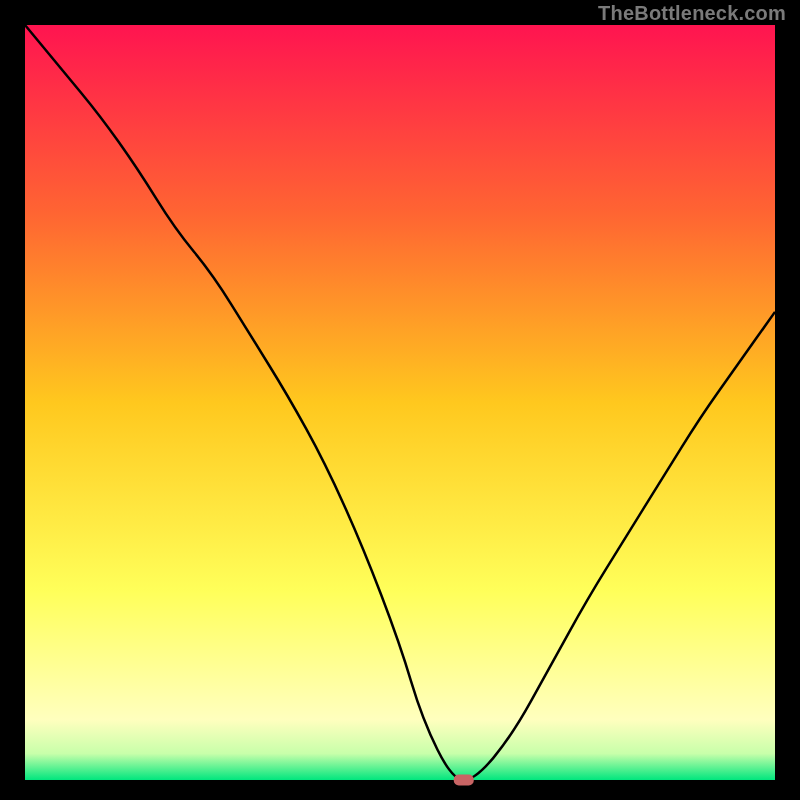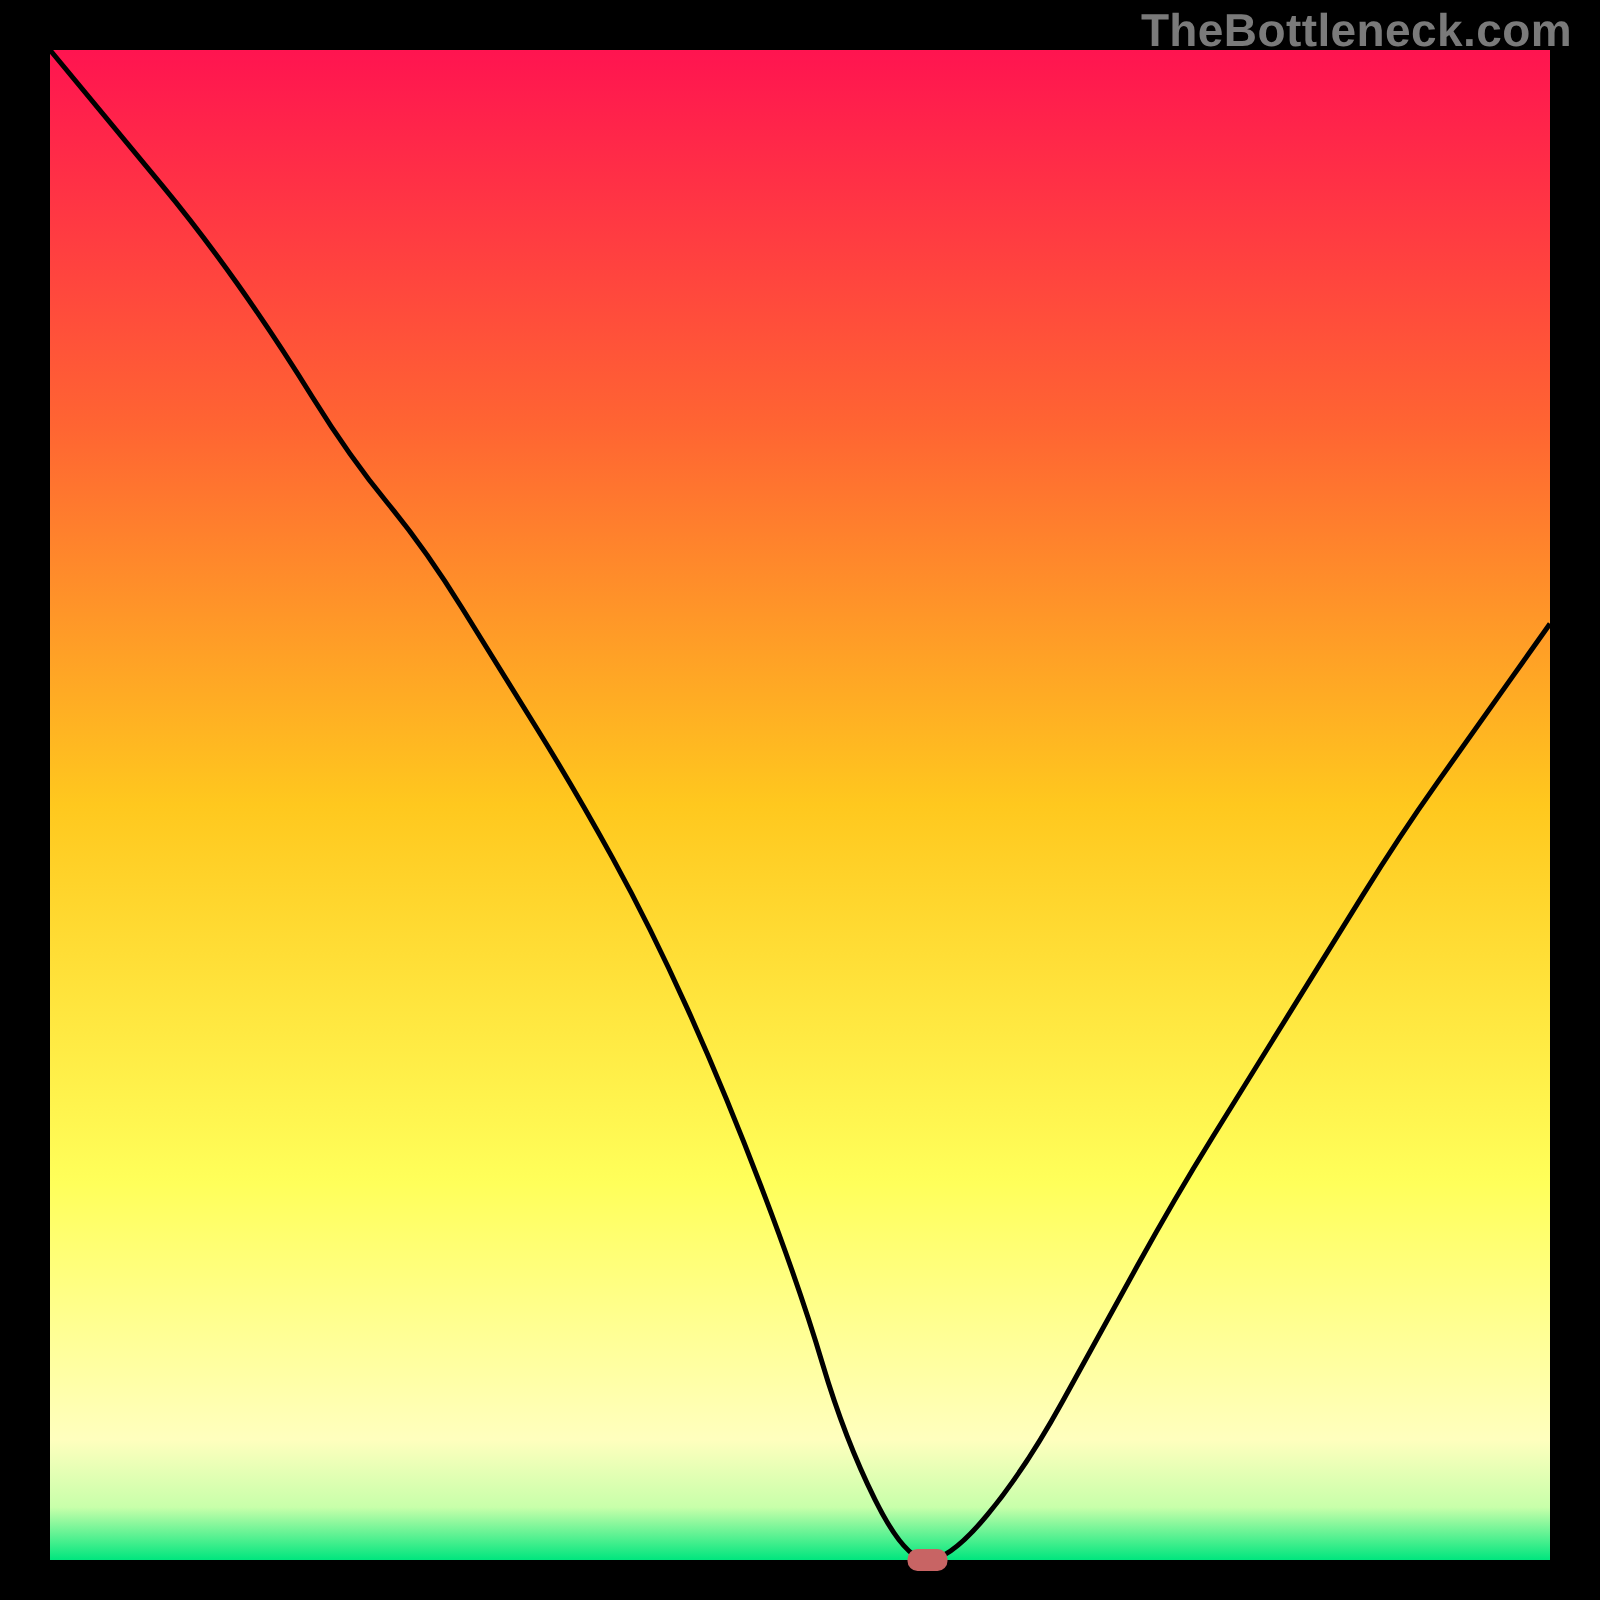--- a/index.html
+++ b/index.html
@@ -13,21 +13,21 @@
   .container {
     position: relative;
     width: 800px;
     height: 800px;
   }
   .attribution {
     position: absolute;
     top: 2px;
     right: 14px;
     font-family: Arial, Helvetica, sans-serif;
-    font-size: 23px;
+    font-size: 20px;
     font-weight: bold;
     color: #7a7a7a;
     letter-spacing: 0.2px;
   }
   svg.plot {
     position: absolute;
     left: 0;
     top: 0;
   }
   .curve {

